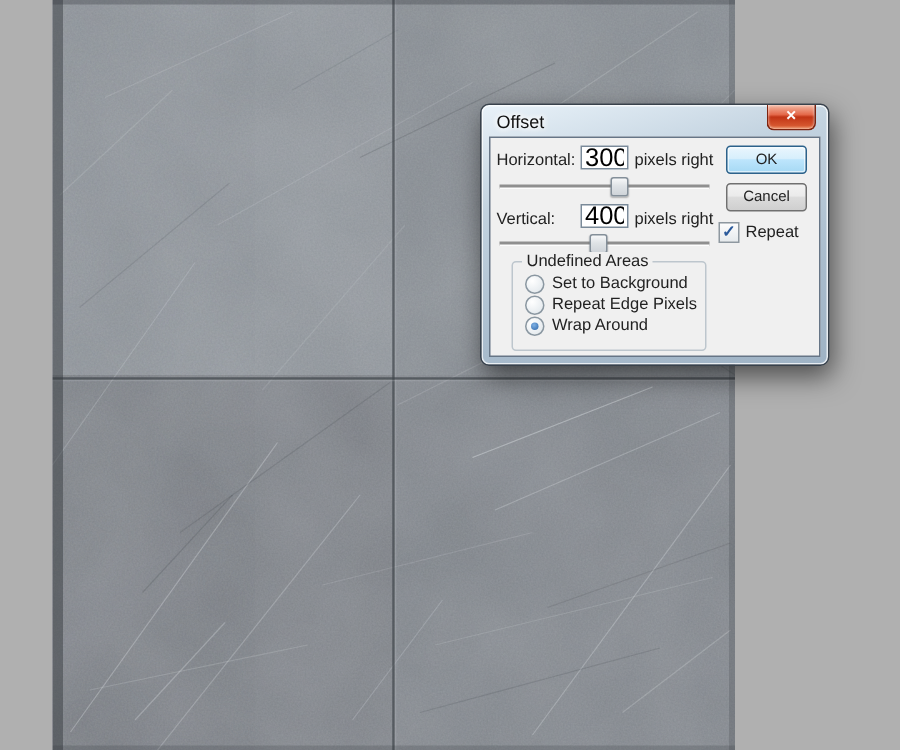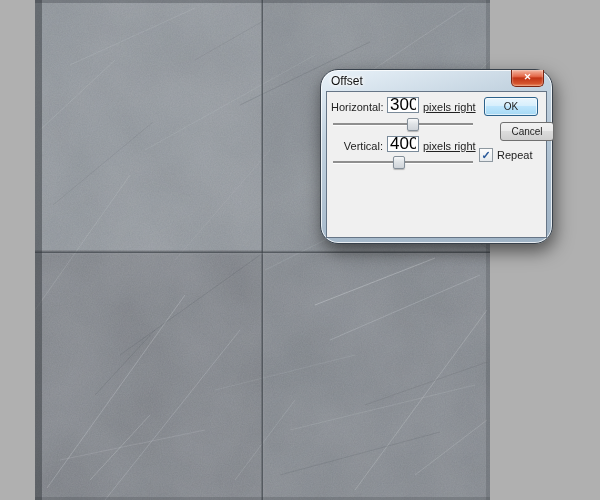--- a/index.html
+++ b/index.html
@@ -14,21 +14,21 @@
     position:absolute;left:35px;top:0;width:455px;height:500px;
     background:#8b9197;
     box-shadow:inset 3px 0 6px rgba(0,0,0,.35), inset 0 2px 4px rgba(0,0,0,.25),
                inset -2px 0 4px rgba(0,0,0,.18), inset 0 -2px 3px rgba(0,0,0,.15);
   }
   .texture svg{position:absolute;inset:0;width:100%;height:100%;display:block;}
 
   
   .dialog{
     position:absolute;left:320px;top:69px;width:231px;height:173px;
-    border-radius:18px;
+    border-radius:6px;
     border:1px solid #38414b;
     background:linear-gradient(165deg,#e9f2f9 0%,#c3d3e0 30%,#a9bccd 70%,#9fb3c5 100%);
     box-shadow:2px 7px 18px rgba(0,0,0,.55), inset 0 0 0 1px rgba(255,255,255,.75);
   }
   .titlebar{position:absolute;left:0;top:0;right:0;height:21px;border-radius:6px 6px 0 0;}
   .titlebar .title{
     position:absolute;left:10px;top:4px;font-size:12px;color:#111;
     text-shadow:0 0 4px #fff,0 0 4px #fff,0 0 6px #fff;
   }
   .close{
@@ -37,31 +37,31 @@
     background:linear-gradient(180deg,#f3b7a2 0%,#e4694a 40%,#c13415 50%,#d5552e 85%,#e98a5e 100%);
     box-shadow:inset 0 0 2px rgba(255,255,255,.8);
     color:#fff;text-align:center;line-height:14px;font-size:9px;font-weight:bold;
     cursor:default;
   }
   .client{
     position:absolute;left:5px;right:5px;top:21px;bottom:5px;
     background:#f0f0f0;border:1px solid #667586;
     font-size:11px;color:#222;
   }
-  .lbl{position:absolute;width:52px;text-align:right;}
+  .lbl{position:absolute;width:52px;text-align:left;}
   .lbl-h{left:4px;top:9px;}
   .lbl-v{left:4px;top:48px;}
   .num{
     position:absolute;width:26px;height:14px;font-size:17px;
     font-family:"Liberation Sans",sans-serif;
     border:1px solid #7a8a99;background:#fff;padding:0 2px;margin:0;
   }
   .num-h{left:60px;top:5px;}
   .num-v{left:60px;top:44px;}
-  .unit{position:absolute;text-decoration:underline;}
+  .unit{position:absolute;}
   .unit-h{left:96px;top:9px;}
   .unit-v{left:96px;top:48px;}
   .slider{position:absolute;height:14px;width:140px;}
   .slider-h{left:6px;top:25px;}
   .slider-v{left:6px;top:63px;}
   .slider .track{
     position:absolute;left:0;right:0;top:6px;height:2px;
     background:#8f8f8f;border-bottom:1px solid #fdfdfd;
   }
   .slider .thumb{
@@ -78,21 +78,20 @@
   .btn.ok{
     left:157px;top:5px;
     border:1px solid #2c628b;
     background:linear-gradient(180deg,#eaf6fd,#d7effc 45%,#bde5fc 50%,#a6d9f4);
     box-shadow:inset 0 0 0 1px rgba(255,255,255,.6);
   }
   .btn.cancel{
     left:157px;top:30px;
     border:1px solid #707070;
     background:linear-gradient(180deg,#f2f2f2,#ebebeb 45%,#dcdcdc 50%,#cfcfcf);
-    margin-left:16px;
   }
   .preview{position:absolute;left:152px;top:56px;display:flex;align-items:center;gap:4px;}
   .cb{
     width:12px;height:12px;border:1px solid #8e98a0;background:linear-gradient(180deg,#fdfdfd,#e6eaed);
     display:flex;align-items:center;justify-content:center;
   }
   .cb i{display:none;font-style:normal;color:#2b5a9b;font-weight:bold;font-size:11px;line-height:10px;margin-top:-1px;}
   .cb.checked i{display:block;}
   .group{
     position:absolute;left:14px;top:82px;width:128px;height:58px;
@@ -227,15 +226,31 @@
       <div class="thumb" style="left: 47%;"></div>
     </div>
 
     <div class="preview">
       <span class="cb checked">
           <i>✓</i>
         </span>
       <span>Repeat</span>
     </div>
 
+    <div class="group">
+      <span class="group-title">Undefined Areas</span>
+
+      <div class="radio-row r0">
+        <span class="radio"></span>
+        <span class="radio-label">Set to Background</span>
+      </div>
+      <div class="radio-row r1">
+        <span class="radio"></span>
+        <span class="radio-label">Repeat Edge Pixels</span>
+      </div>
+      <div class="radio-row r2">
+        <span class="radio selected"></span>
+        <span class="radio-label">Wrap Around</span>
+      </div>
+    </div>
 
   </div>
 </div>
 
 </body></html>

